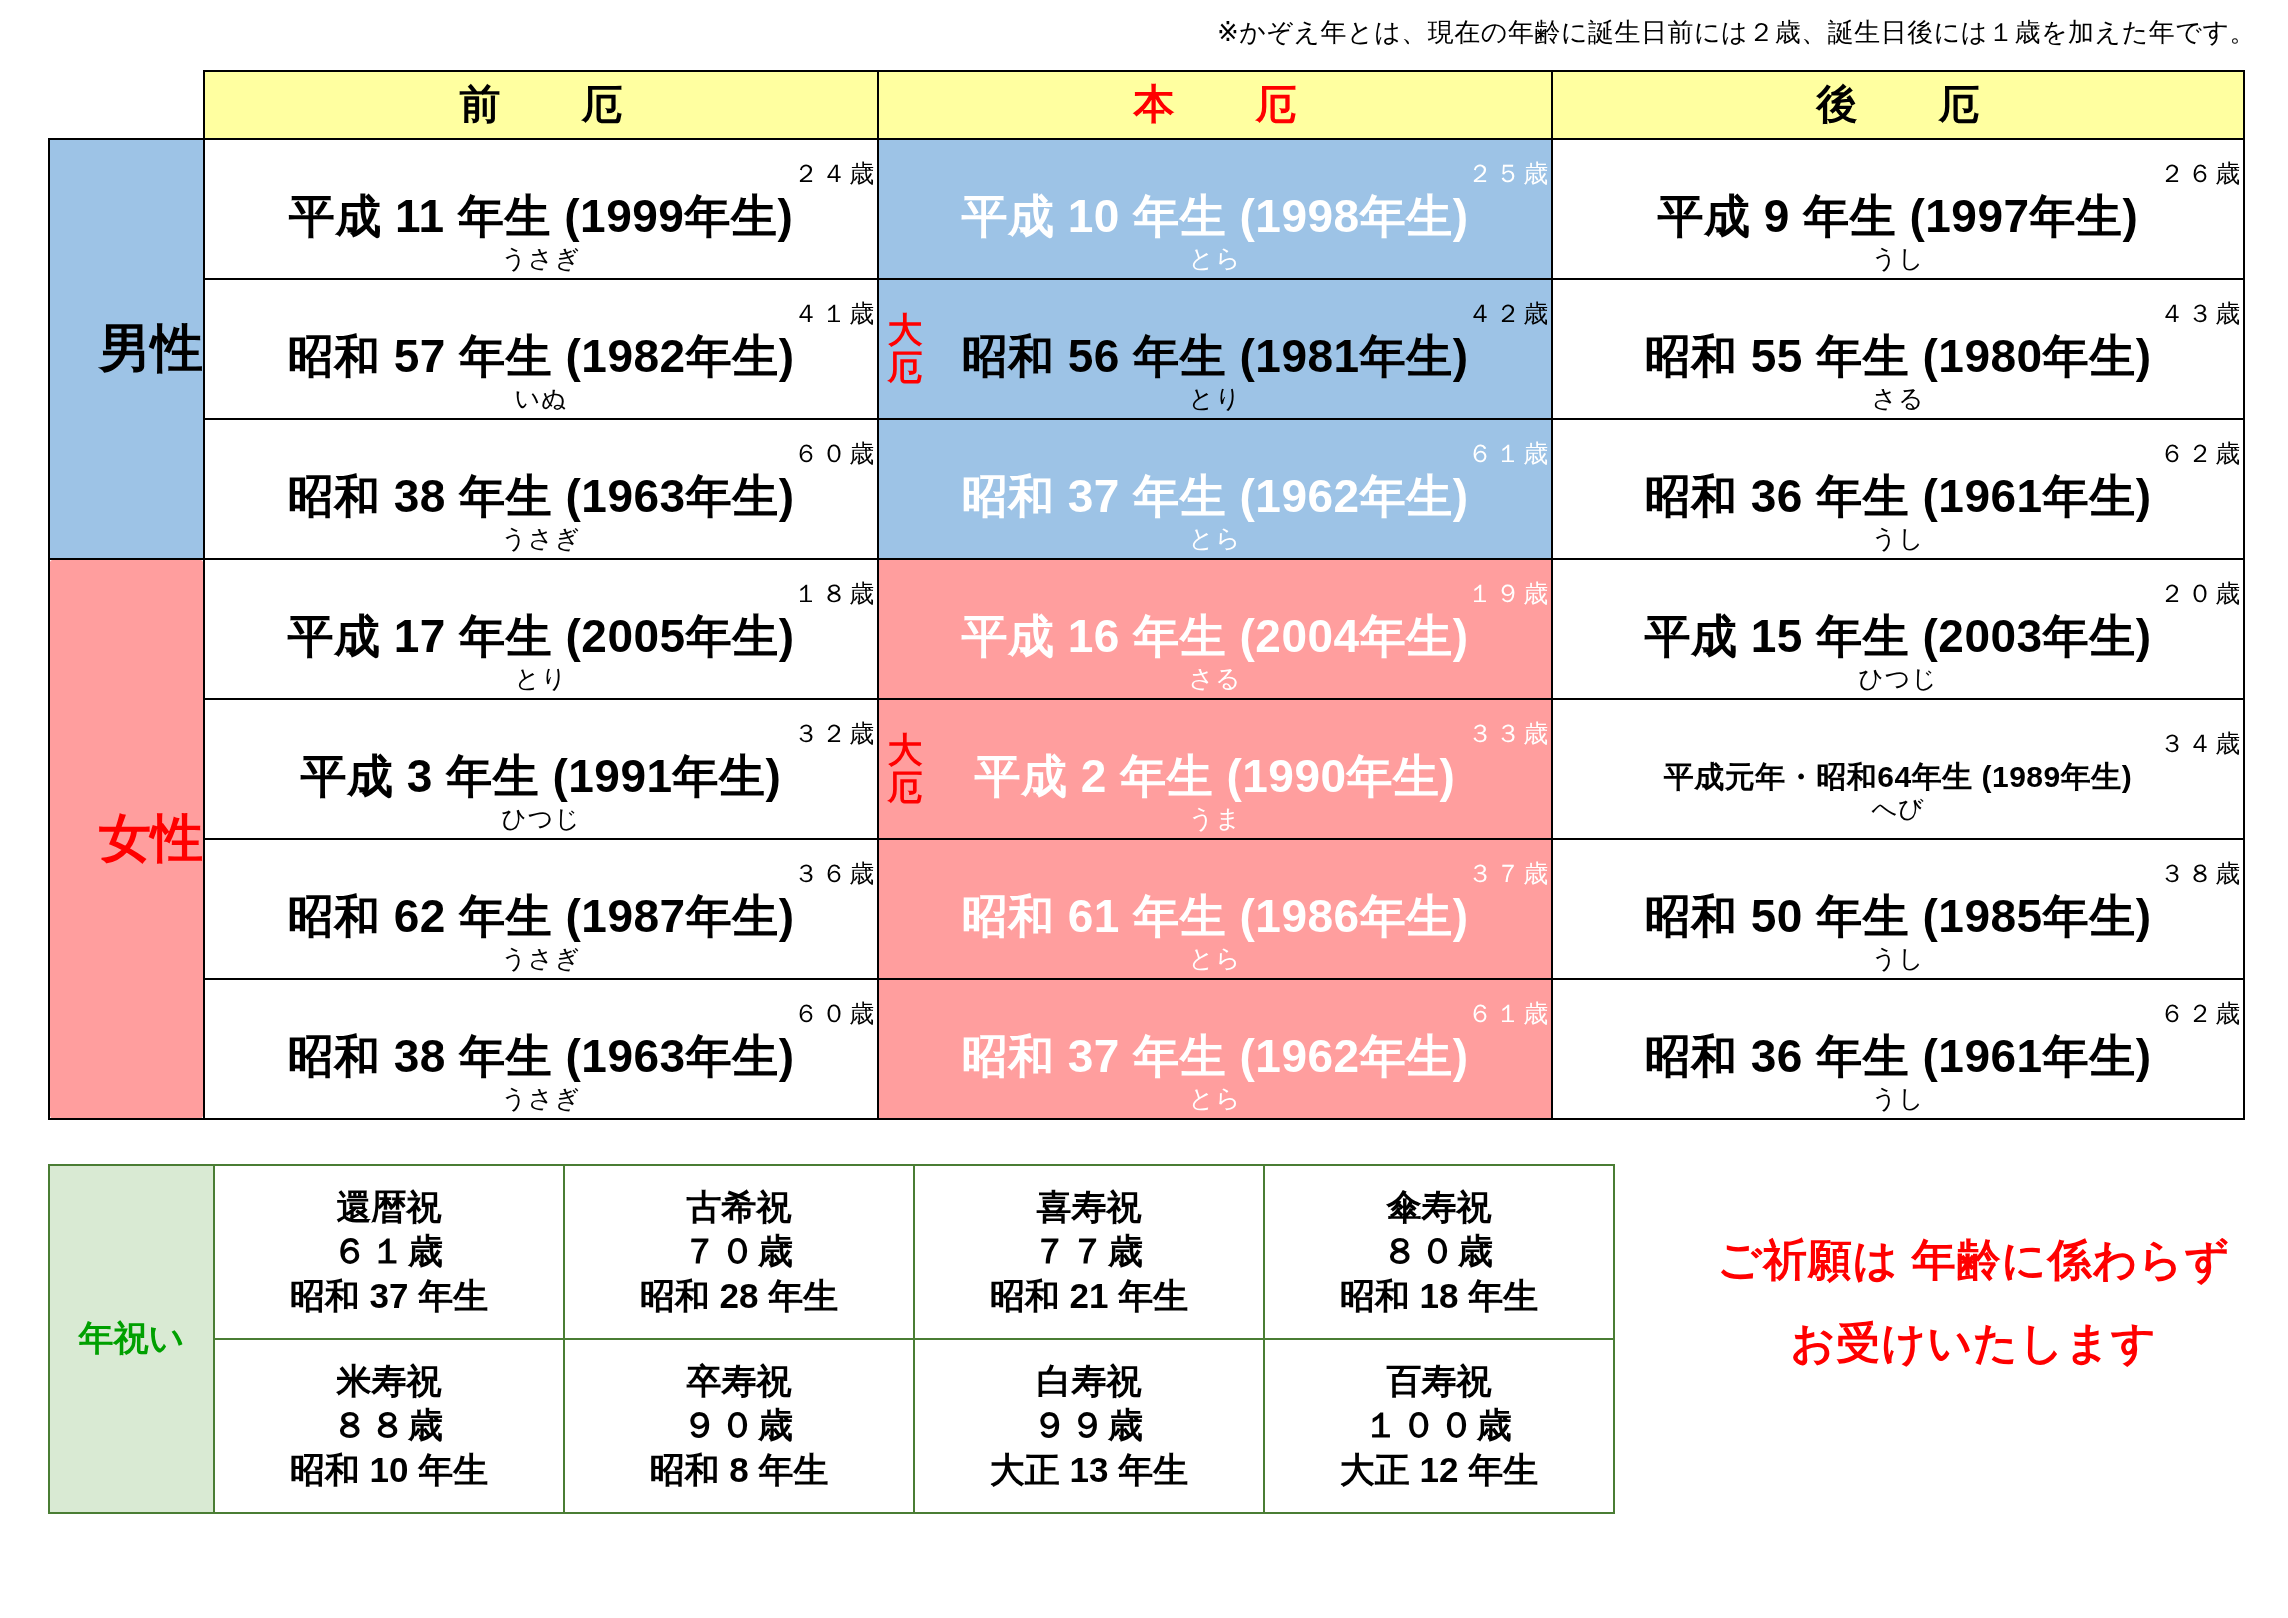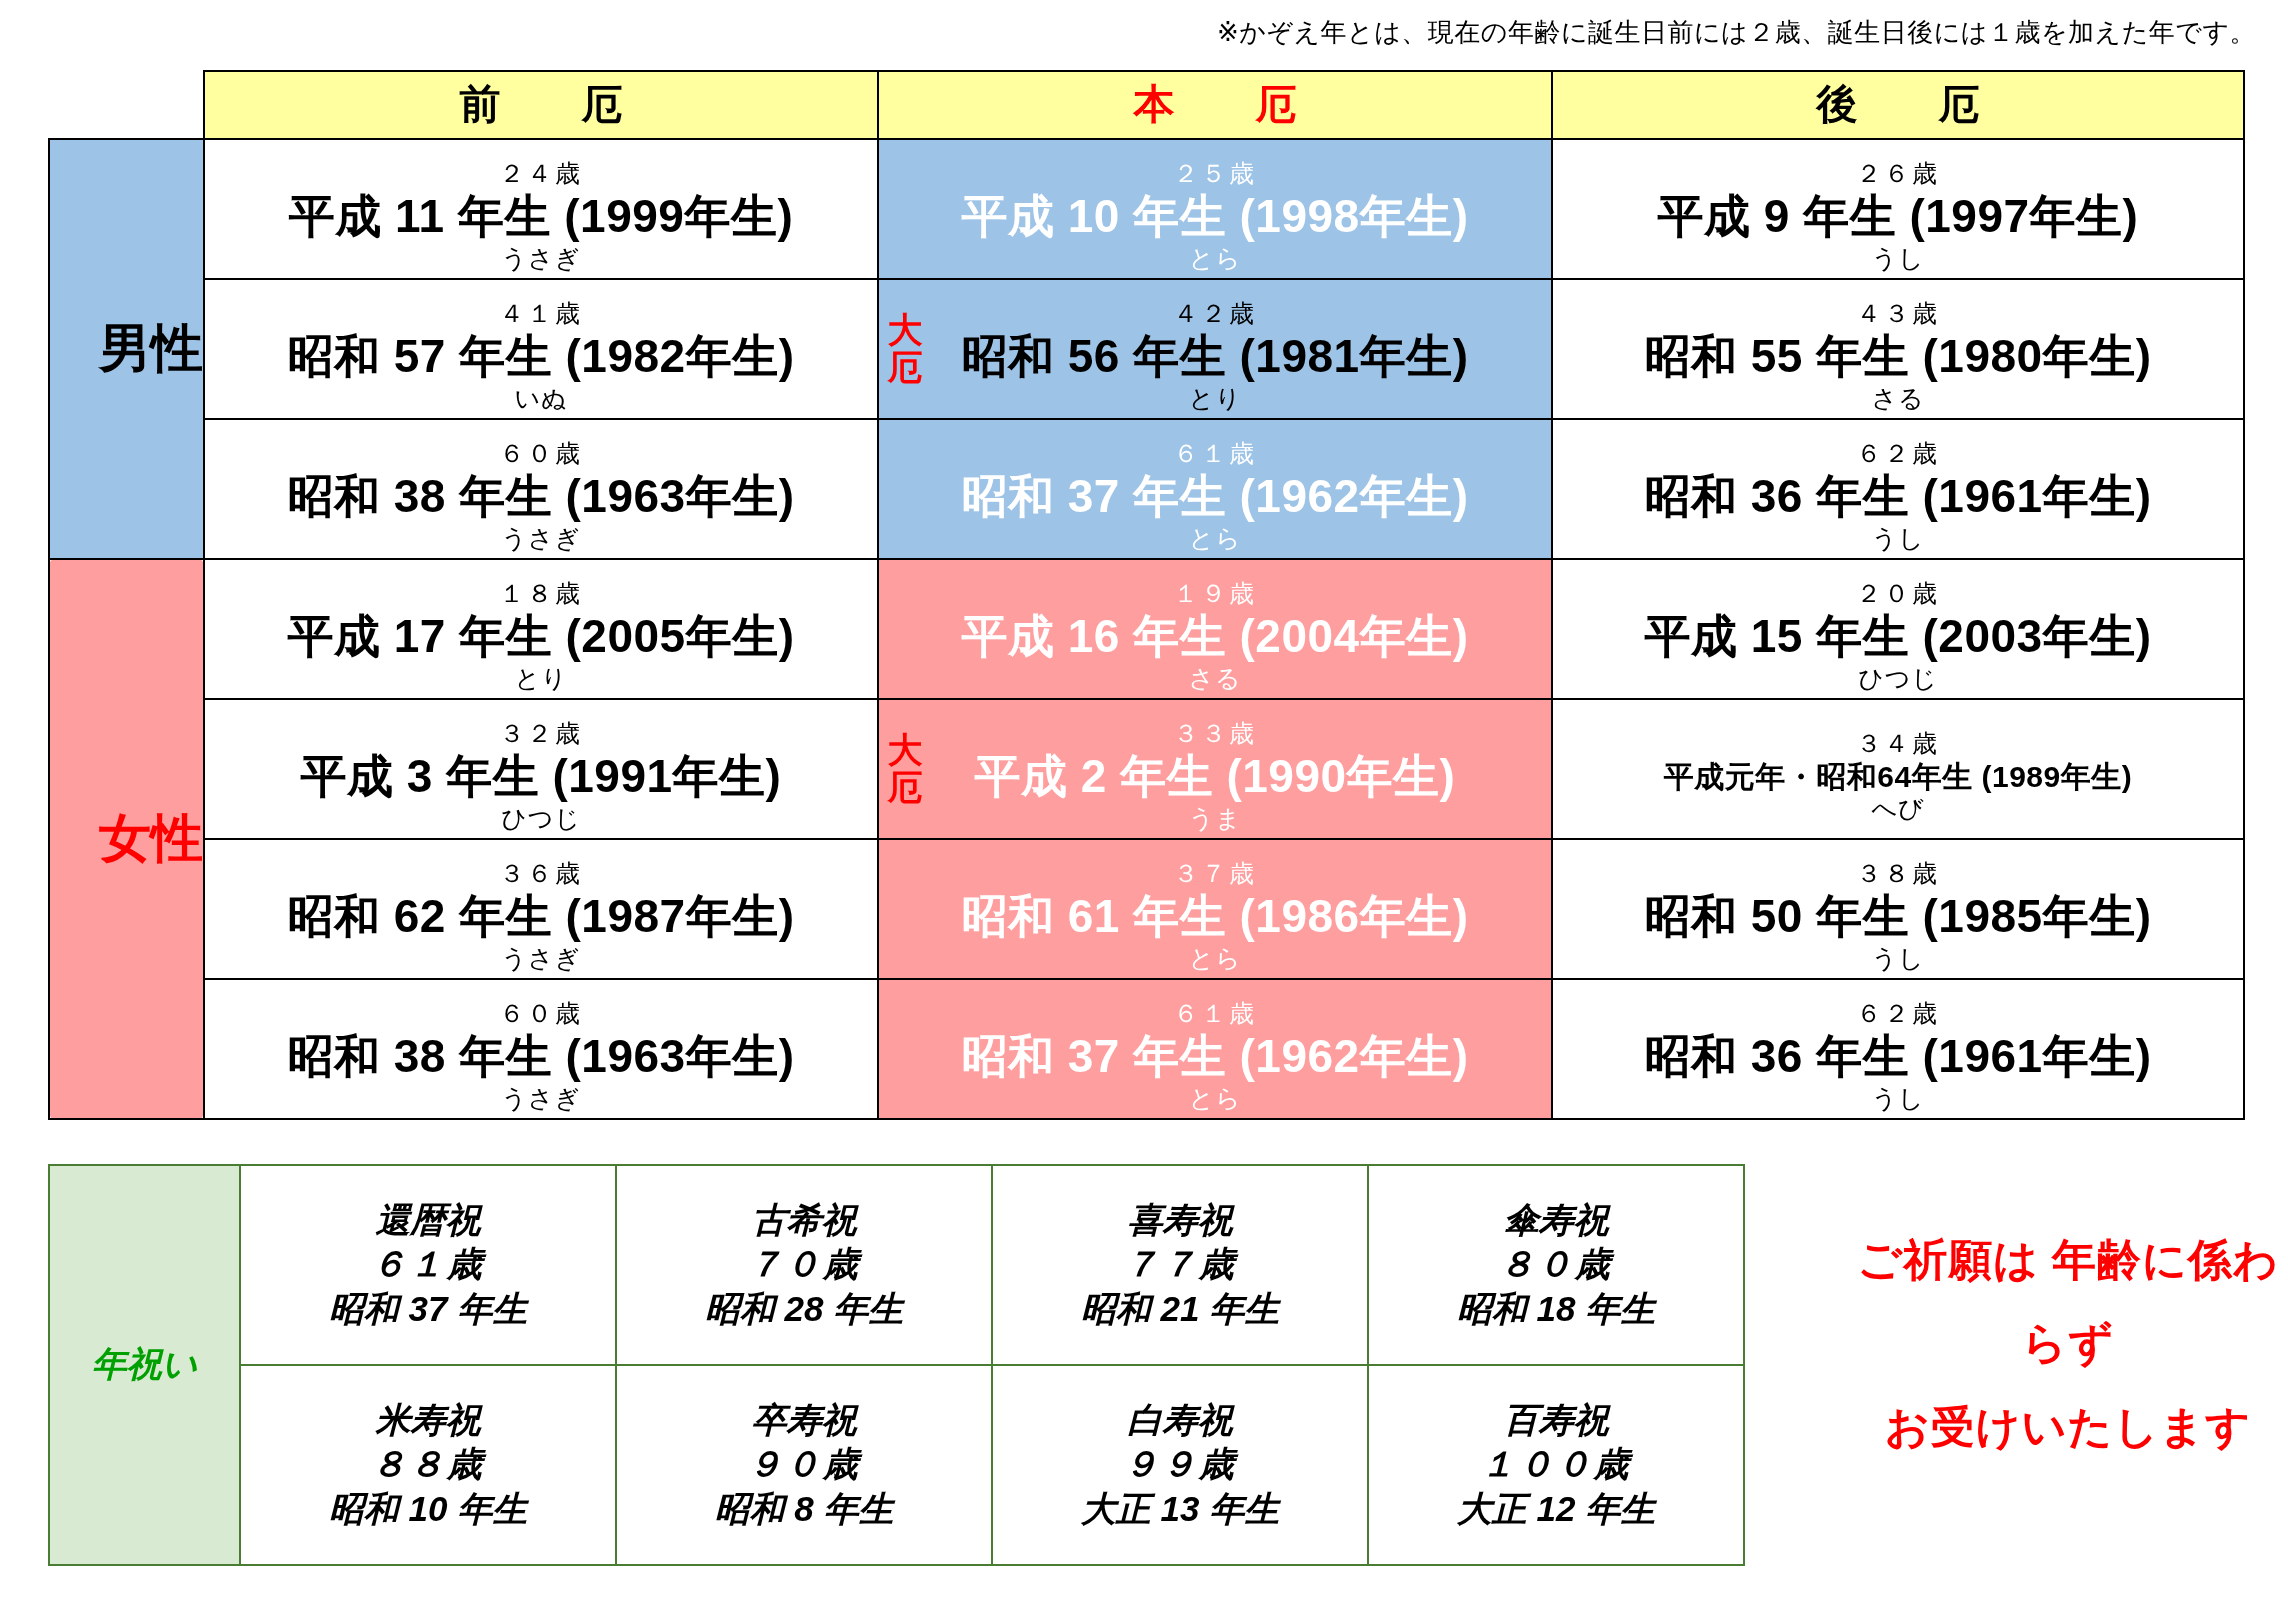--- a/index.html
+++ b/index.html
@@ -93,20 +93,21 @@
     background: #ffffff;
   }
   .cell.hon-male   { background: #9dc3e6; }
   .cell.hon-female { background: #ff9e9e; }
 
   .age {
     font-size: 25px;
     letter-spacing: 2.8px;
     line-height: 1.1;
     margin-top: 15px;
+    text-align: right;
   }
   .year {
     font-size: 46px;
     font-weight: bold;
     line-height: 1.25;
     letter-spacing: 0.5px;
     white-space: nowrap;
   }
   .year.small {
     font-size: 30px;
@@ -140,24 +141,23 @@
     display: flex;
     align-items: flex-start;
   }
   table.celebr {
     border-collapse: collapse;
     table-layout: fixed;
     width: 1514px;
   }
   table.celebr td {
     border: 2.8px solid #4a7d34;
-    padding: 17px;
+    padding: 4px;
     text-align: center;
     vertical-align: middle;
-    font-style: italic;
   }
   .cel-label {
     width: 155px;
     background: #d9ead3;
     color: #00a000;
     font-size: 35px;
     font-weight: bold;
   }
   .cel-cell {
     width: 340px;

